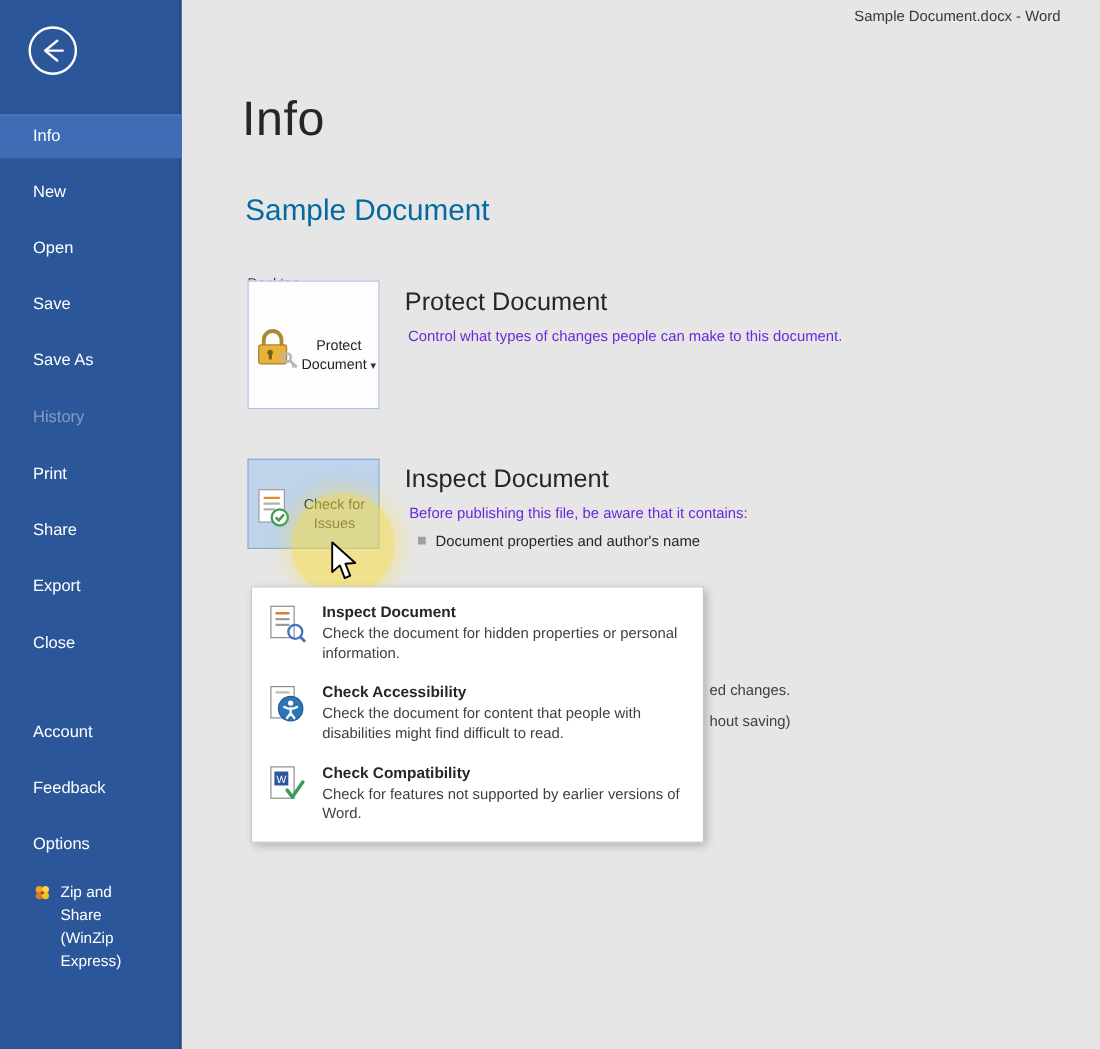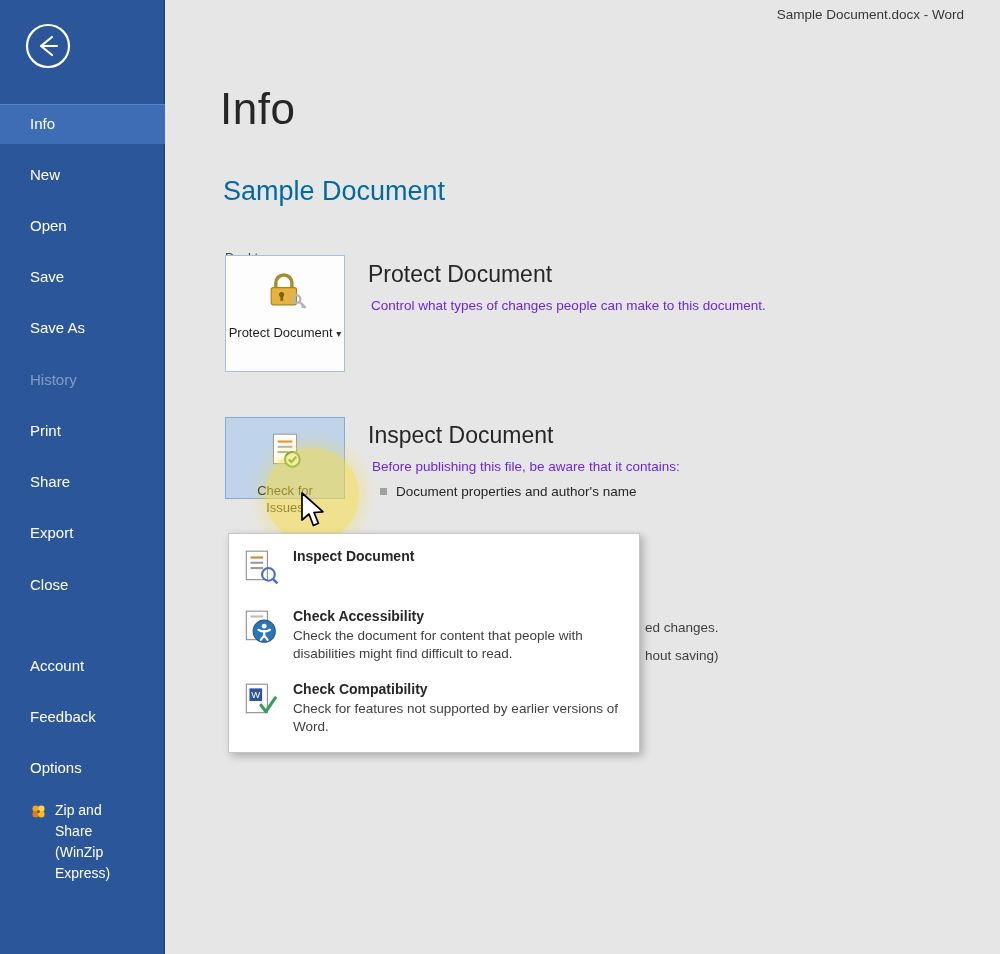--- a/index.html
+++ b/index.html
@@ -24,21 +24,21 @@
   .side-zip svg { margin-top:3px; flex:0 0 auto; }
 
   
   .main { position:absolute; left:167px; top:0; right:0; bottom:0; }
   .page-title { position:absolute; left:53px; top:84px; font-size:44px; font-weight:300;
                 color:#262626; letter-spacing:.5px; }
   .doc-title { position:absolute; left:56px; top:176px; font-size:27px; font-weight:400; color:#0369a1; }
   .doc-loc { position:absolute; left:58px; top:220px; font-size:13px; color:#404040;margin-top:30px; }
 
   .tile { position:absolute; width:120px; text-align:center; cursor:pointer;
-          display:flex; flex-direction:column; align-items:center; padding-top:12px; }
+          display:flex; flex-direction:row; align-items:center; padding-top:12px; }
   .tile-protect { left:58px; top:255px; height:117px; background:#fdfdfd; border:1px solid #a7bedf; }
   .tile-inspect { left:58px; top:417px; height:82px; background:#bfd3eb; border:1px solid #89a9d3; }
   .tile-label { font-size:13px; color:#1f1f1f; line-height:17px; margin-top:6px; }
   .tile-label .arrow { font-size:10px; color:#333; }
 
   .sec-heading { position:absolute; font-size:23px; font-weight:400; color:#262626; }
   .sec-text { position:absolute; font-size:13.5px; color:#6d28d9; }
   .bullet-row { position:absolute; left:213px; top:484px; display:flex; align-items:center; gap:9px; }
   .bullet-sq { width:7px; height:7px; background:#a0a0a0; display:inline-block; }
   .bullet-txt { font-size:13.5px; color:#262626; }
@@ -166,20 +166,21 @@
             <rect x="5" y="3" width="20" height="27" fill="#ffffff" stroke="#8a8a8a"></rect>
             <line x1="9" y1="9" x2="21" y2="9" stroke="#d9822b" stroke-width="2"></line>
             <line x1="9" y1="14" x2="21" y2="14" stroke="#9a9a9a" stroke-width="2"></line>
             <line x1="9" y1="19" x2="21" y2="19" stroke="#9a9a9a" stroke-width="2"></line>
             <circle cx="26" cy="25" r="6" fill="none" stroke="#4472c4" stroke-width="2"></circle>
             <line x1="30.2" y1="29.2" x2="34.5" y2="33.5" stroke="#4472c4" stroke-width="2.5"></line>
           </svg>
         </span>
         <span>
           <div class="menu-item-title">Inspect Document</div>
+          <div class="menu-item-desc">Check the document for hidden properties or personal information.</div>
         </span>
       </div>
 
       <div class="menu-item">
         <span class="menu-ico">
           <svg width="38" height="38" viewBox="0 0 36 36">
             <rect x="5" y="3" width="20" height="27" fill="#ffffff" stroke="#8a8a8a"></rect>
             <line x1="9" y1="8" x2="21" y2="8" stroke="#bdbdbd" stroke-width="2"></line>
             <circle cx="22" cy="22" r="10.5" fill="#2e75b6" stroke="#1f5a94"></circle>
             <circle cx="22" cy="17.2" r="2.3" fill="#ffffff"></circle>

